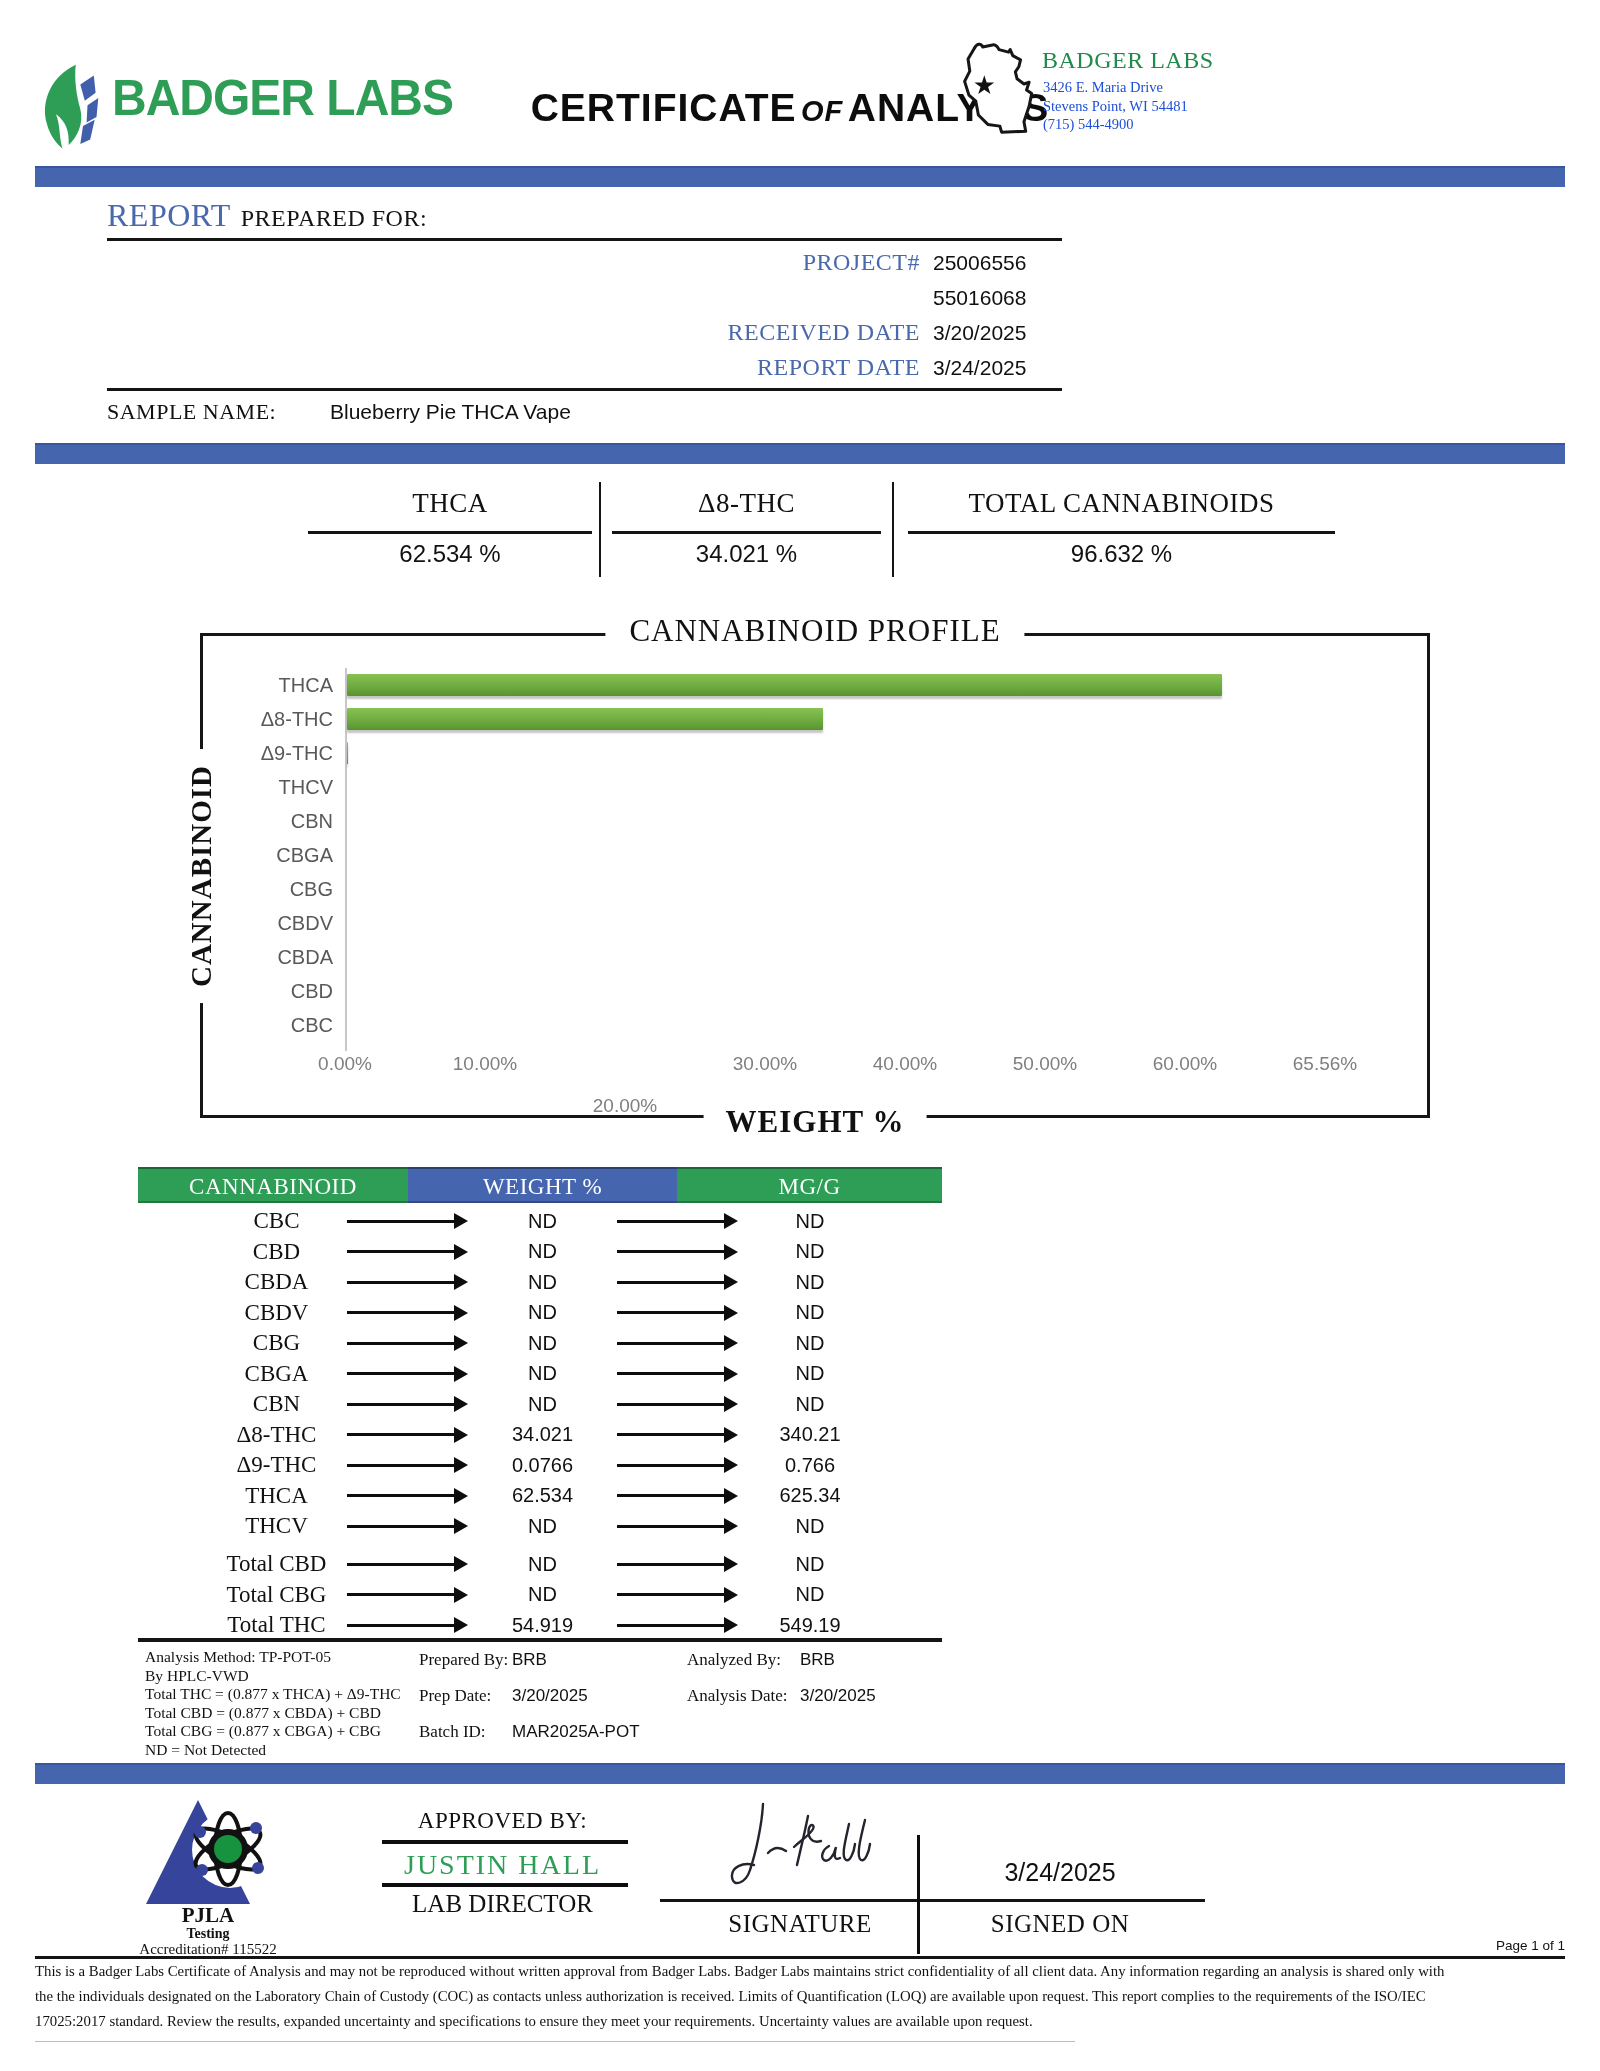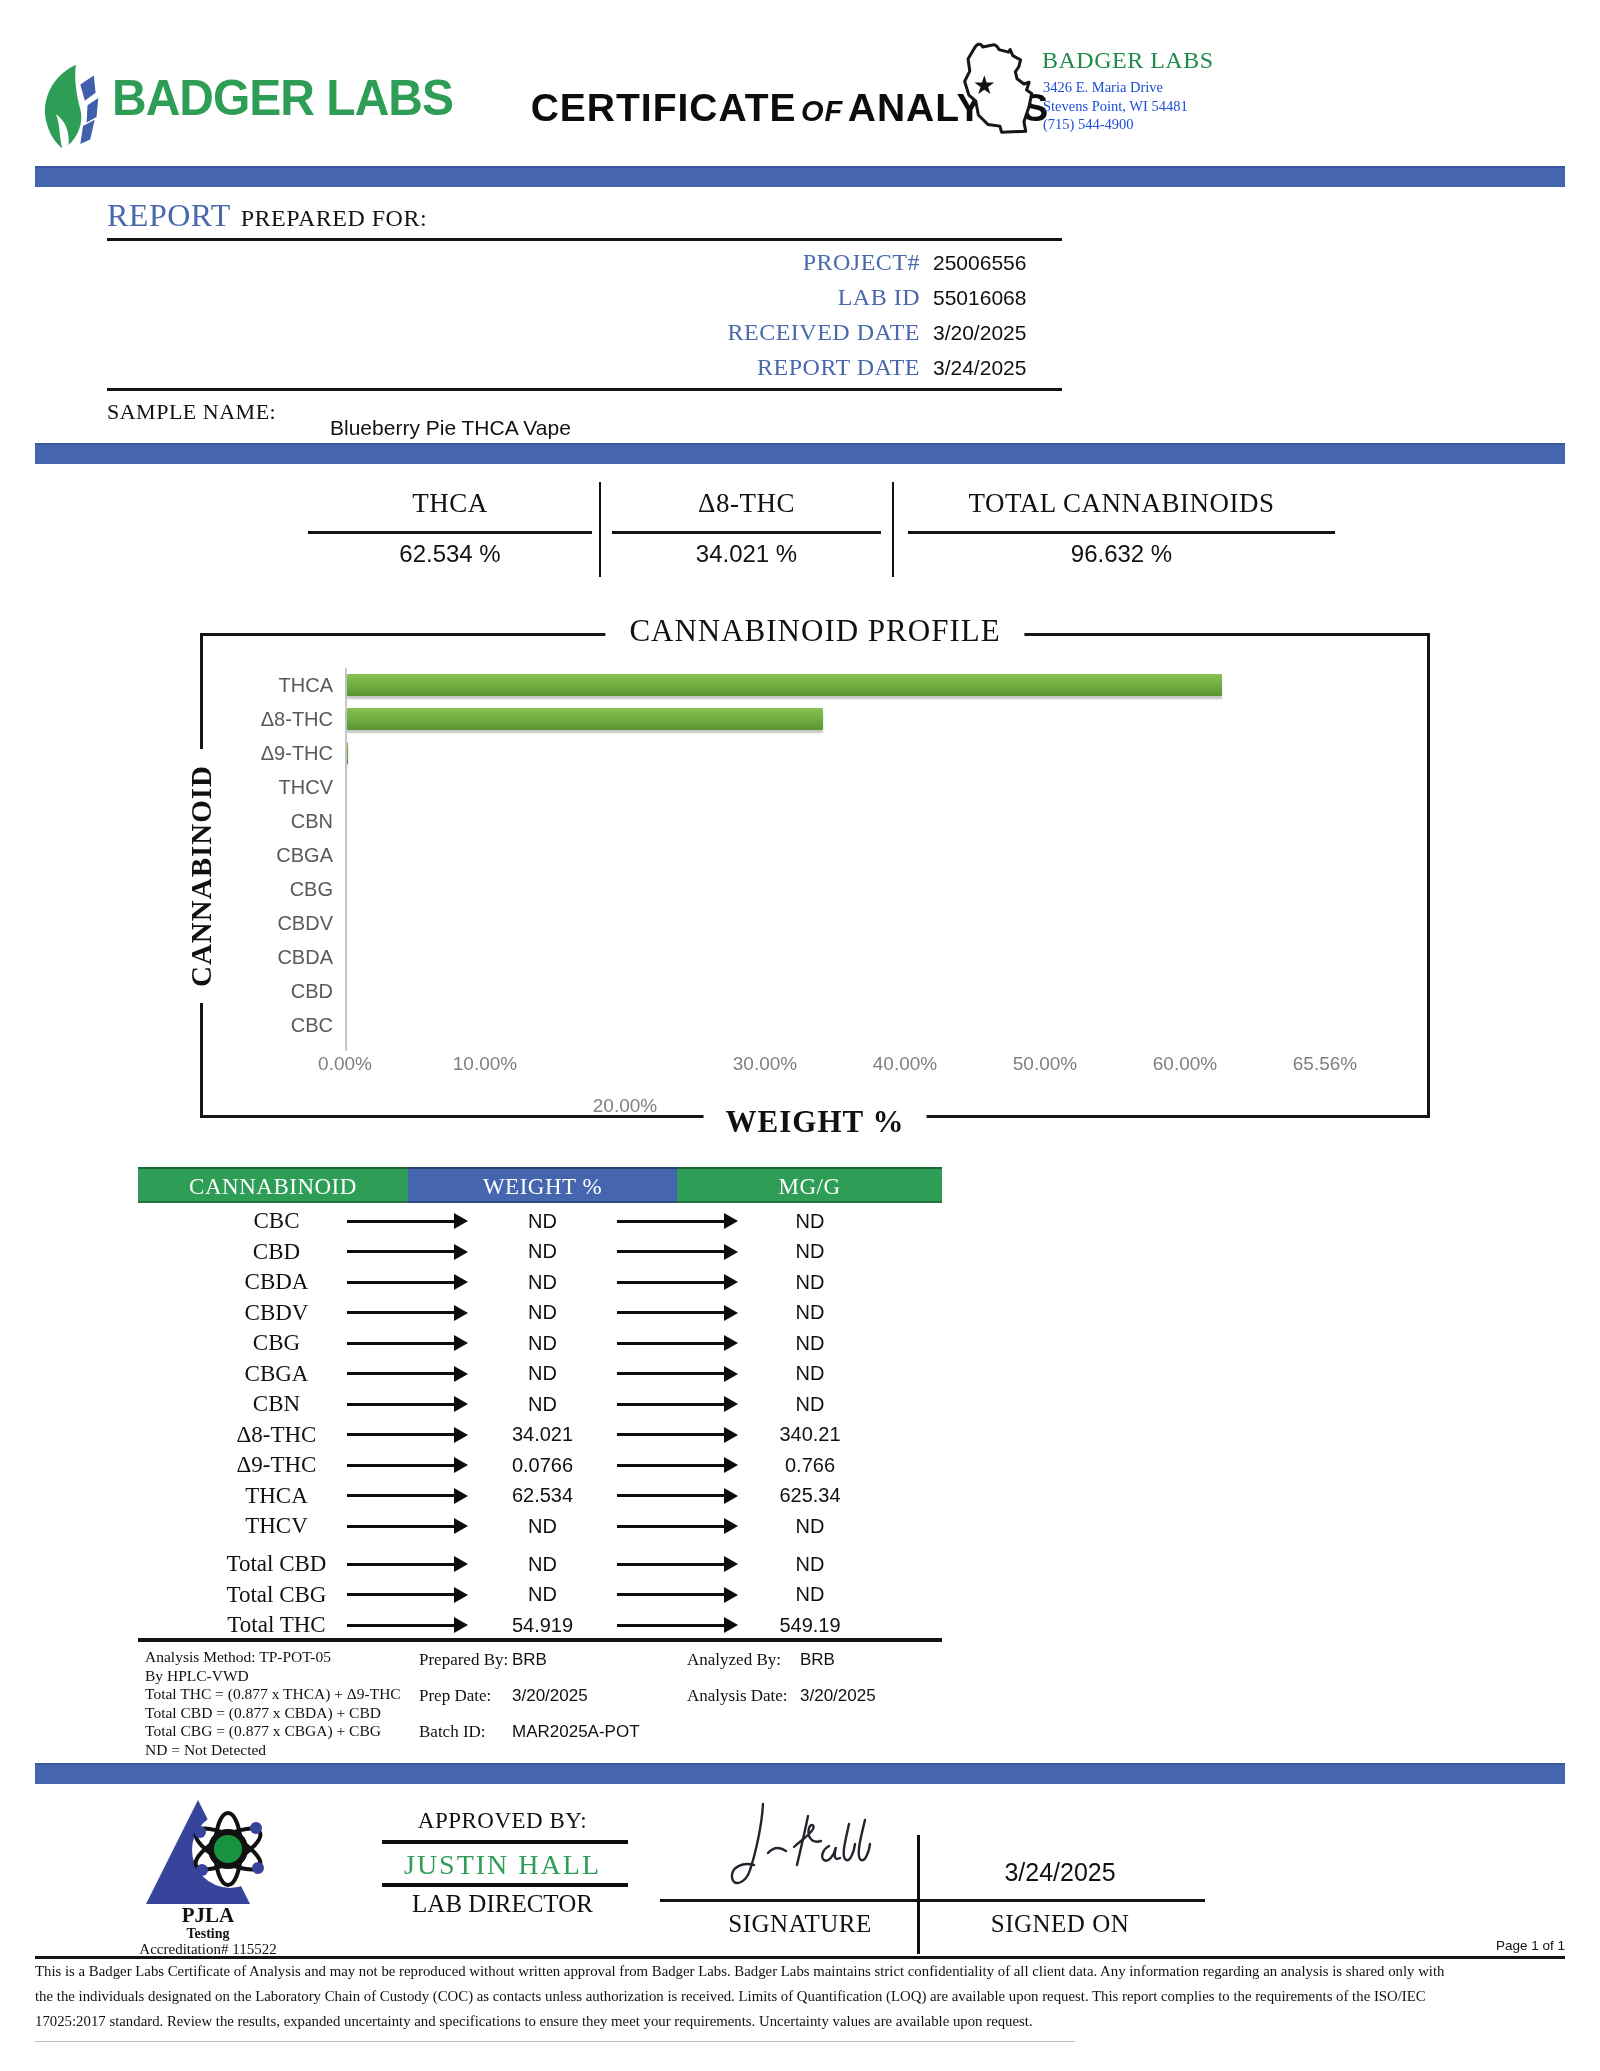--- a/index.html
+++ b/index.html
@@ -21,21 +21,21 @@
   .bluebar{left:35px;width:1530px;height:19px;background:#4565ae;border-top:2px solid #3a55a0;}
 
   
   .report-heading{left:107px;top:197px;white-space:nowrap;}
   .report-heading .w1{font-size:32px;color:#4a68ac;letter-spacing:0.5px;}
   .report-heading .w2{font-size:24px;color:#141414;margin-left:10px;letter-spacing:0.5px;}
   .rule{background:#141414;height:3px;}
   .fld-label{width:500px;left:420px;text-align:right;font-size:24px;color:#4a68ac;letter-spacing:0.5px;}
   .fld-value{left:933px;font-size:21px;color:#101010;}
   .sample-label{left:107px;top:399px;font-size:22px;letter-spacing:0.5px;}
-  .sample-value{left:330px;top:416px;font-size:21px;}
+  .sample-value{left:330px;top:400px;font-size:21px;}
 
   
   .sum-head{top:488px;font-size:27px;text-align:center;letter-spacing:0.5px;}
   .sum-val{top:540px;font-size:24px;text-align:center;}
   .vline{width:2px;background:#141414;}
 
   
   .chart-box{left:200px;top:633px;width:1224px;height:479px;border:3px solid #161616;}
   .chart-title{position:absolute;left:50%;top:-23px;transform:translateX(-50%);background:#fff;
                padding:0 24px;font-size:31px;letter-spacing:1px;white-space:nowrap;}
@@ -116,21 +116,20 @@
 
   <div class="abs bluebar" style="top:166px;"></div>
 
   <div class="abs report-heading">
     <span class="w1">REPORT</span><span class="w2">PREPARED FOR:</span>
   </div>
   <div class="abs rule" style="left:107px;top:238px;width:955px;"></div>
 
   <div class="abs fld-label" style="top:249px;">PROJECT#</div>
   <div class="abs fld-value sans" style="top:251px;">25006556</div>
-  <div class="abs fld-label" style="top:284px;">LAB ID</div>
   <div class="abs fld-value sans" style="top:286px;">55016068</div>
   <div class="abs fld-label" style="top:319px;">RECEIVED DATE</div>
   <div class="abs fld-value sans" style="top:321px;">3/20/2025</div>
   <div class="abs fld-label" style="top:354px;">REPORT DATE</div>
   <div class="abs fld-value sans" style="top:356px;">3/24/2025</div>
 
   <div class="abs rule" style="left:107px;top:388px;width:955px;"></div>
   <div class="abs sample-label">SAMPLE NAME:</div>
   <div class="abs sample-value sans">Blueberry Pie THCA Vape</div>
 

